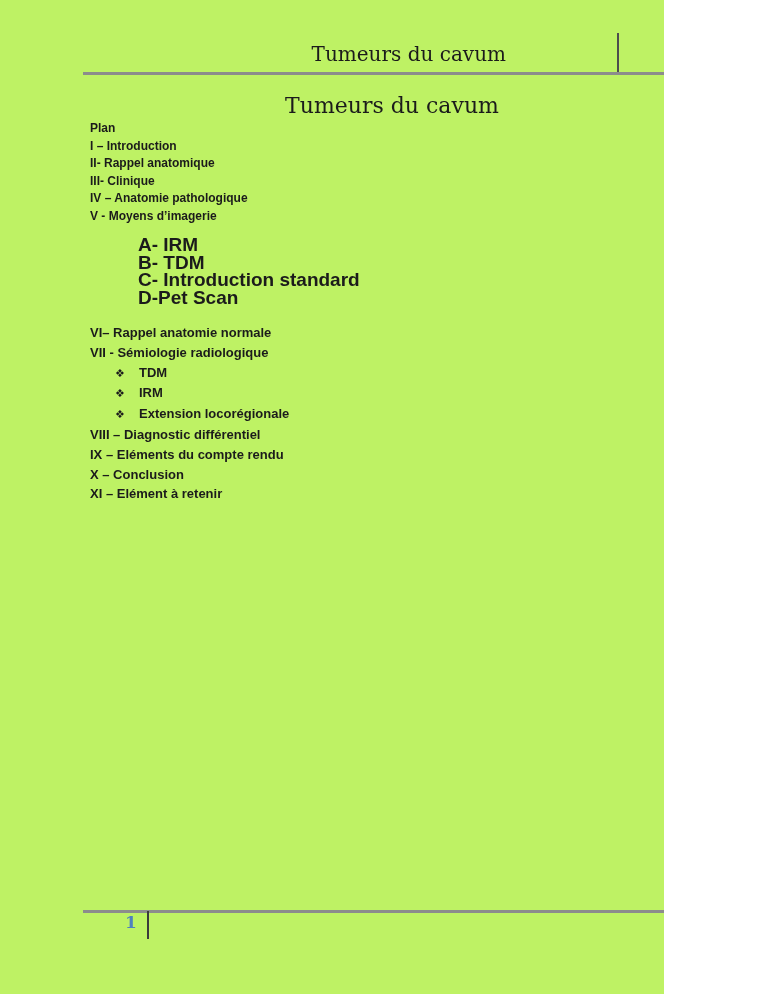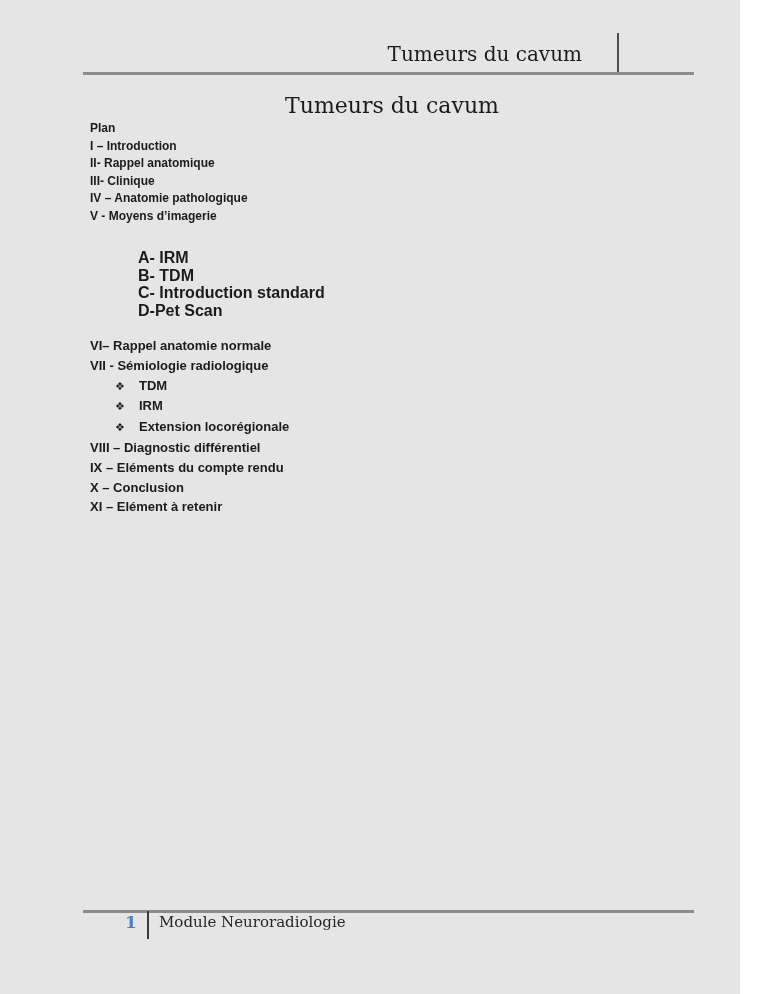--- a/index.html
+++ b/index.html
@@ -2,23 +2,23 @@
 <html><head>
 <meta charset="utf-8">
 <style>
   html, body {
     margin: 0;
     padding: 0;
     background: #ffffff;
   }
   .page {
     position: relative;
-    width: 740px;
+    width: 664px;
     height: 994px;
-    background: #e5e5e5;
+    background: #bef264;
     overflow: hidden;
     color: #1b1b1b;
   }
 
   
   .header-title {
     position: absolute;
     top: 41px;
     right: 158px;
     font-family: "DejaVu Serif", serif;
@@ -66,25 +66,25 @@
     font-family: "Liberation Sans", sans-serif;
     font-weight: 700;
     font-size: 12px;
     color: #1b1b1b;
   }
   .outline-block .line {
     line-height: 17.5px;
     white-space: pre;
   }
   .sublist {
-    margin-top: 24px;
+    margin-top: 11px;
     margin-left: 48px;
     font-family: "Liberation Sans", sans-serif;
     font-weight: 700;
-    font-size: 16px;
+    font-size: 19px;
   }
   .sublist .line {
     line-height: 17.5px;
     white-space: pre;
   }
   .sections {
     margin-top: 17px;
     font-family: "Liberation Sans", sans-serif;
     font-weight: 700;
     font-size: 13px;
@@ -195,15 +195,14 @@
       <div class="line">VIII – Diagnostic différentiel</div>
       <div class="line">IX – Eléments du compte rendu</div>
       <div class="line">X – Conclusion</div>
       <div class="line">XI – Elément à retenir</div>
     </div>
   </div>
 
   <div class="footer-rule"></div>
   <div class="footer-num">1</div>
   <div class="footer-vbar"></div>
-  <div class="footer-text">Module Neuroradiologie</div>
 
 </div>
 
 </body></html>

